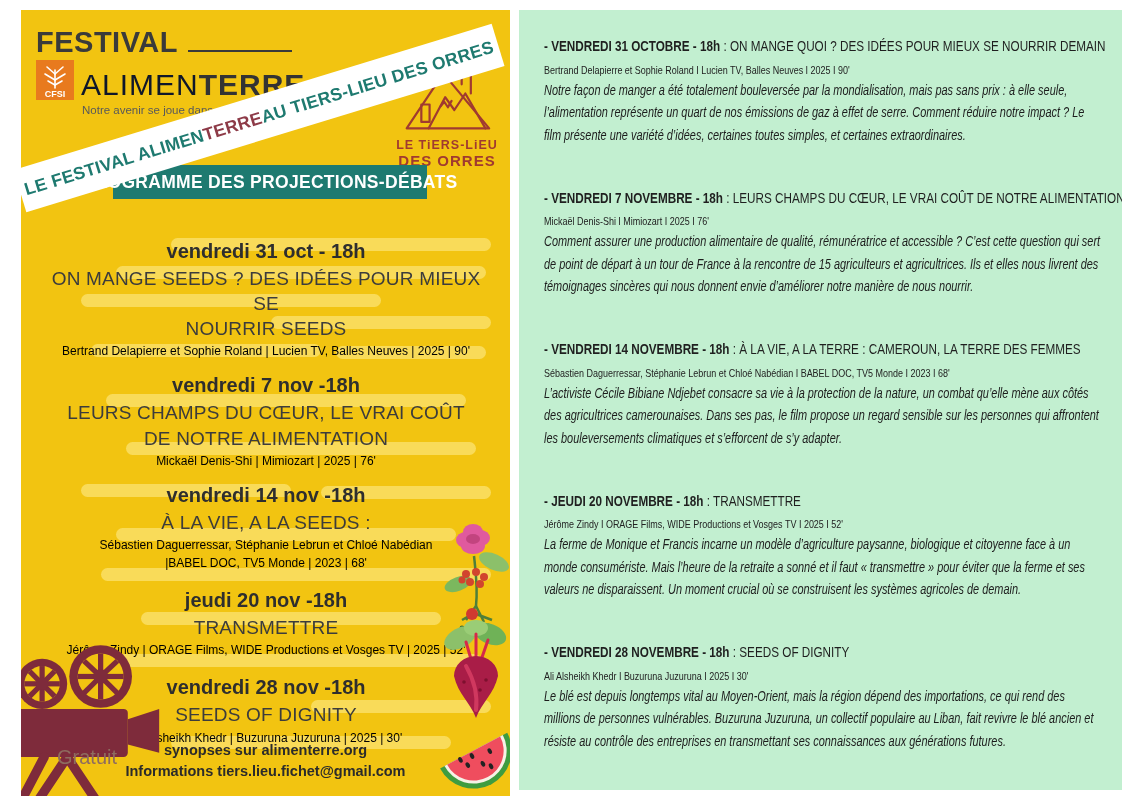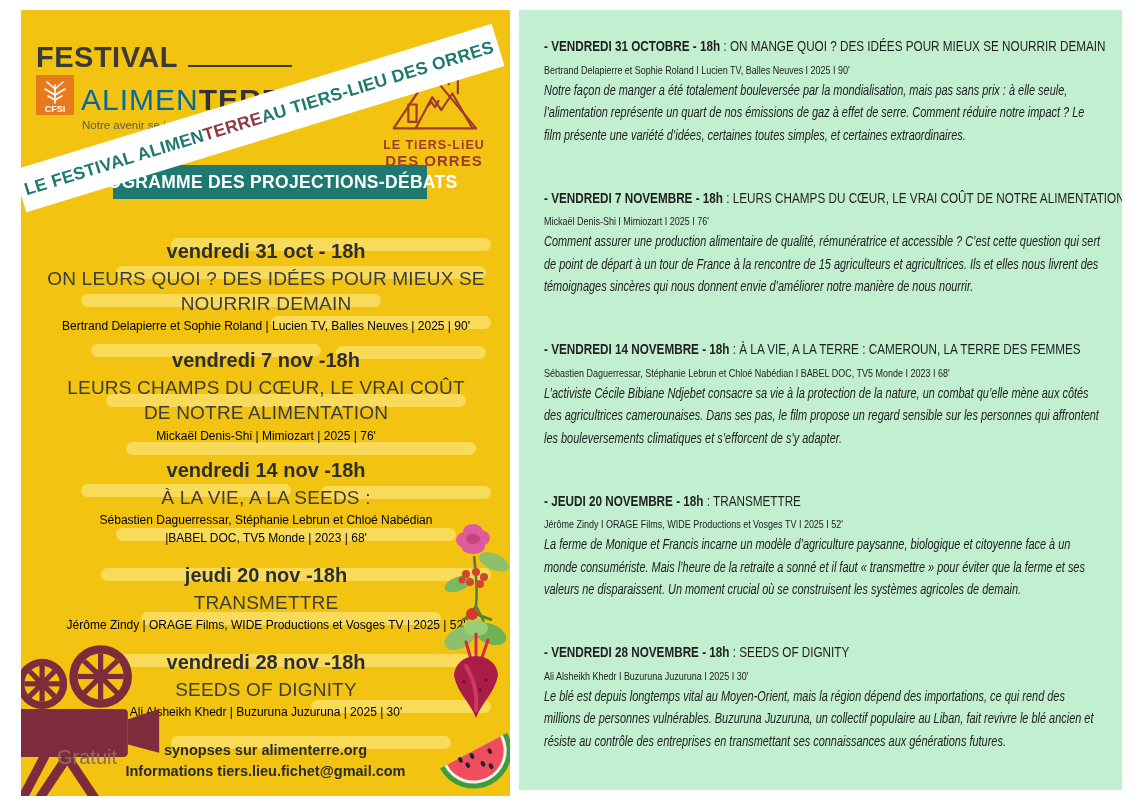--- a/index.html
+++ b/index.html
@@ -7,38 +7,38 @@
   body { font-family:"Liberation Sans", sans-serif; }
   .page { position:relative; width:1134px; height:802px; background:#ffffff; overflow:hidden; }
 
   
   .poster { position:absolute; left:21px; top:10px; width:489px; height:786px;
             background:#F2C411; overflow:hidden; }
 
   .streak { position:absolute; height:13px; border-radius:8px;
             background:rgba(255,238,150,0.55); z-index:0; }
 
-  .brand { position:absolute; left:15px; top:33px; width:256px; z-index:2; }
+  .brand { position:absolute; left:15px; top:18px; width:256px; z-index:2; }
   .brand-row1 { display:flex; align-items:flex-end; }
   .brand-festival { font-size:29px; font-weight:800; color:#3a3a3a; letter-spacing:0.5px; line-height:1; }
   .brand-line { flex:1; height:2.5px; background:#3a3a3a; margin:0 0 5px 10px; }
   .brand-row2 { display:flex; align-items:flex-end; margin-top:3px; }
   .cfsi-box { width:38px; height:40px; margin-right:7px; flex:0 0 auto; }
-  .brand-alimen { font-size:30px; font-weight:300; color:#0369a1; letter-spacing:1px; line-height:1; }
+  .brand-alimen { font-size:30px; font-weight:300; color:#0f172a; letter-spacing:1px; line-height:1; }
   .brand-terre { font-size:30px; font-weight:800; color:#333333; letter-spacing:1px; line-height:1; }
   .brand-tagline { margin:4px 0 0 46px; font-size:11.5px; color:#58595b; }
 
   .ribbon { position:absolute; left:-12px; top:86px; width:500px; height:44px;
             background:#ffffff; transform:rotate(-17deg); z-index:3;
             display:flex; align-items:center; justify-content:center;
             font-size:17.5px; font-weight:800; letter-spacing:0.3px; white-space:nowrap; }
   .ribbon .teal { color:#1E7A70; }
   .ribbon .maroon { color:#8D3A47; }
 
-  .venue { position:absolute; right:24px; top:56px; width:104px; text-align:center; z-index:2; }
+  .venue { position:absolute; right:11px; top:56px; width:104px; text-align:center; z-index:2; }
   .venue-name { font-size:12.5px; font-weight:700; color:#A03A30; letter-spacing:1px; margin-top:2px; }
   .venue-sub { font-size:15px; font-weight:700; color:#A03A30; letter-spacing:1px; }
 
   .banner { position:absolute; left:92px; top:155px; width:314px; height:34px;
             background:#1E7A70; color:#ffffff; z-index:2;
             display:flex; align-items:center; justify-content:center;
             font-size:17.5px; font-weight:700; letter-spacing:0.3px; white-space:nowrap; }
 
   .program { position:absolute; left:19px; top:228px; width:452px; text-align:center; z-index:1; }
   .pe { margin-bottom:13px; }
@@ -136,22 +136,22 @@
       <div class="venue-name">LE TiERS-LiEU</div>
       <div class="venue-sub">DES ORRES</div>
     </div>
 
     <div class="banner">PROGRAMME DES PROJECTIONS-DÉBATS</div>
 
     <div class="program">
 
       <div class="pe">
         <div class="pe-date">vendredi 31 oct - 18h</div>
-        <div class="pe-title">ON LEURS QUOI ? DES IDÉES POUR MIEUX SE</div>
-        <div class="pe-title">NOURRIR DEMAIN</div>
+        <div class="pe-title">ON MANGE SEEDS ? DES IDÉES POUR MIEUX SE</div>
+        <div class="pe-title">NOURRIR SEEDS</div>
         <div class="pe-cred">Bertrand Delapierre et Sophie Roland | Lucien TV, Balles Neuves | 2025 | 90'</div>
       </div>
 
       <div class="pe">
         <div class="pe-date">vendredi 7 nov -18h</div>
         <div class="pe-title">LEURS CHAMPS DU CŒUR, LE VRAI COÛT</div>
         <div class="pe-title">DE NOTRE ALIMENTATION</div>
         <div class="pe-cred">Mickaël Denis-Shi | Mimiozart | 2025 | 76'</div>
       </div>
 

